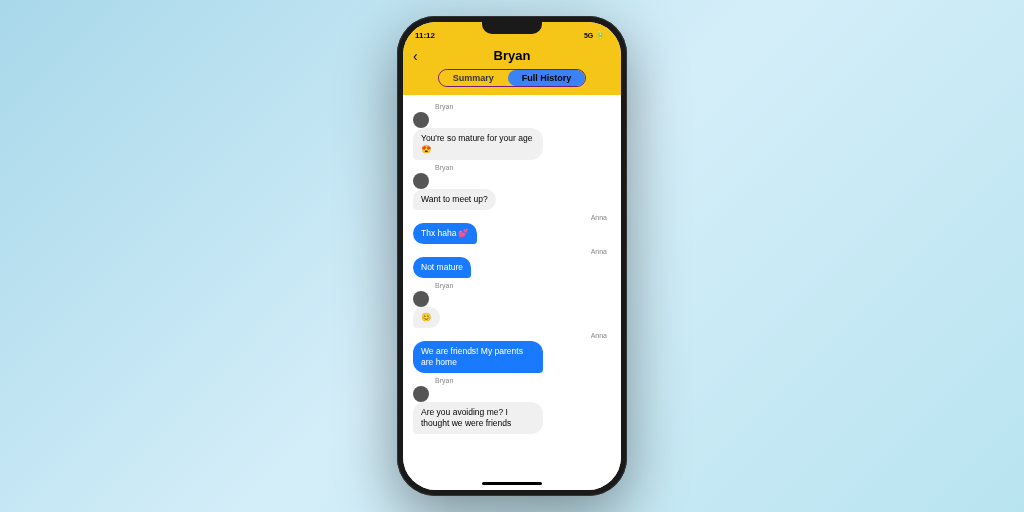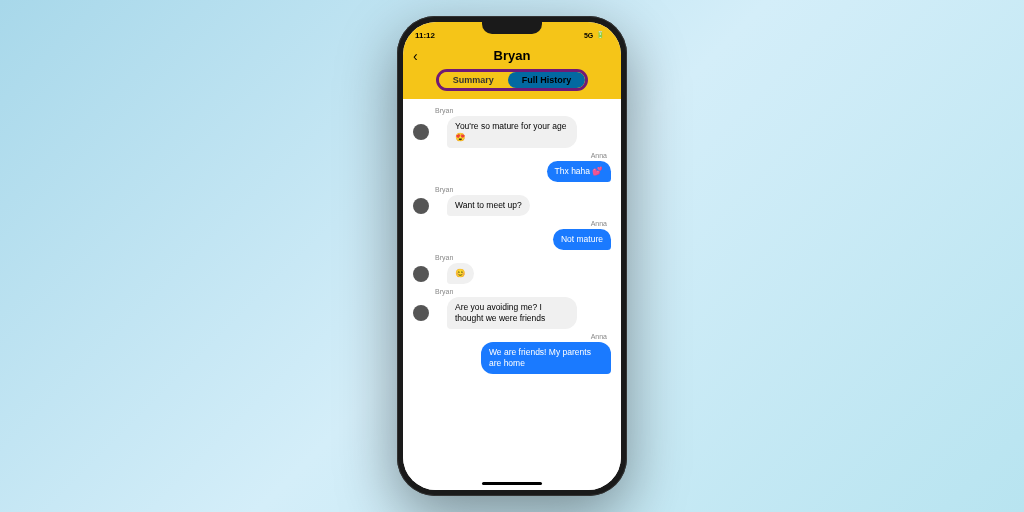--- a/index.html
+++ b/index.html
@@ -92,39 +92,39 @@
       font-weight: 700;
       color: #000;
       margin-bottom: 6px;
     }
 
     .tab-bar {
       display: flex;
       background: #f5c518;
       border-radius: 14px;
       overflow: hidden;
-      border: 3px solid #701a75;
+      border: 1px solid #701a75;
     }
 
     .tab-btn {
       padding: 3px 14px;
       font-size: 9px;
       font-weight: 600;
       border: none;
       cursor: pointer;
       border-radius: 12px;
     }
 
     .tab-btn.active {
       background: #f5c518;
       color: #333;
     }
 
     .tab-btn.inactive {
-      background: #0369a1;
+      background: #3b82f6;
       color: #000;
     }
 
     
     .messages-area {
       flex: 1;
       background: #fff;
       overflow-y: auto;
       padding: 8px 10px;
       display: flex;
@@ -147,22 +147,23 @@
       margin-left: 22px;
     }
 
     .sender-label.right {
       text-align: right;
       margin-right: 4px;
     }
 
     .msg-row {
       display: flex;
-      align-items: center;
-      gap: 18px;
+      align-items: flex-start;
+      gap: 0;
+      flex-direction: column;
     }
 
     .msg-row.left {
       justify-content: flex-start;
     }
 
     .msg-row.right {
       justify-content: flex-end;
     }
 
@@ -237,65 +238,65 @@
 
       <div class="msg-group">
         <span class="sender-label left">Bryan</span>
         <div class="msg-row left">
           <div class="avatar"></div>
           <div class="bubble gray">You're so mature for your age 😍</div>
         </div>
       </div>
 
       <div class="msg-group">
-        <span class="sender-label right">Anna</span>
-        <div class="msg-row right">
-          <div class="bubble blue">Thx haha 💕</div>
-        </div>
-      </div>
-
-      <div class="msg-group">
         <span class="sender-label left">Bryan</span>
         <div class="msg-row left">
           <div class="avatar"></div>
           <div class="bubble gray">Want to meet up?</div>
         </div>
       </div>
 
+      <div class="msg-group">
+        <span class="sender-label right">Anna</span>
+        <div class="msg-row right">
+          <div class="bubble blue">Thx haha 💕</div>
+        </div>
+      </div>
+
 
       <div class="msg-group">
         <span class="sender-label right">Anna</span>
         <div class="msg-row right">
           <div class="bubble blue">Not mature</div>
         </div>
       </div>
 
       <div class="msg-group">
         <span class="sender-label left">Bryan</span>
         <div class="msg-row left">
           <div class="avatar"></div>
           <div class="bubble gray">😊</div>
         </div>
       </div>
 
       <div class="msg-group">
+        <span class="sender-label right">Anna</span>
+        <div class="msg-row right">
+          <div class="bubble blue">We are friends! My parents are home</div>
+        </div>
+      </div>
+
+      <div class="msg-group">
         <span class="sender-label left">Bryan</span>
         <div class="msg-row left">
           <div class="avatar"></div>
           <div class="bubble gray">Are you avoiding me? I thought we were friends</div>
         </div>
       </div>
 
-      <div class="msg-group">
-        <span class="sender-label right">Anna</span>
-        <div class="msg-row right">
-          <div class="bubble blue">We are friends! My parents are home</div>
-        </div>
-      </div>
-
     </div>
 
     <div class="home-indicator">
       <div class="home-bar"></div>
     </div>
 
   </div>
 </div>
 
 </body></html>

